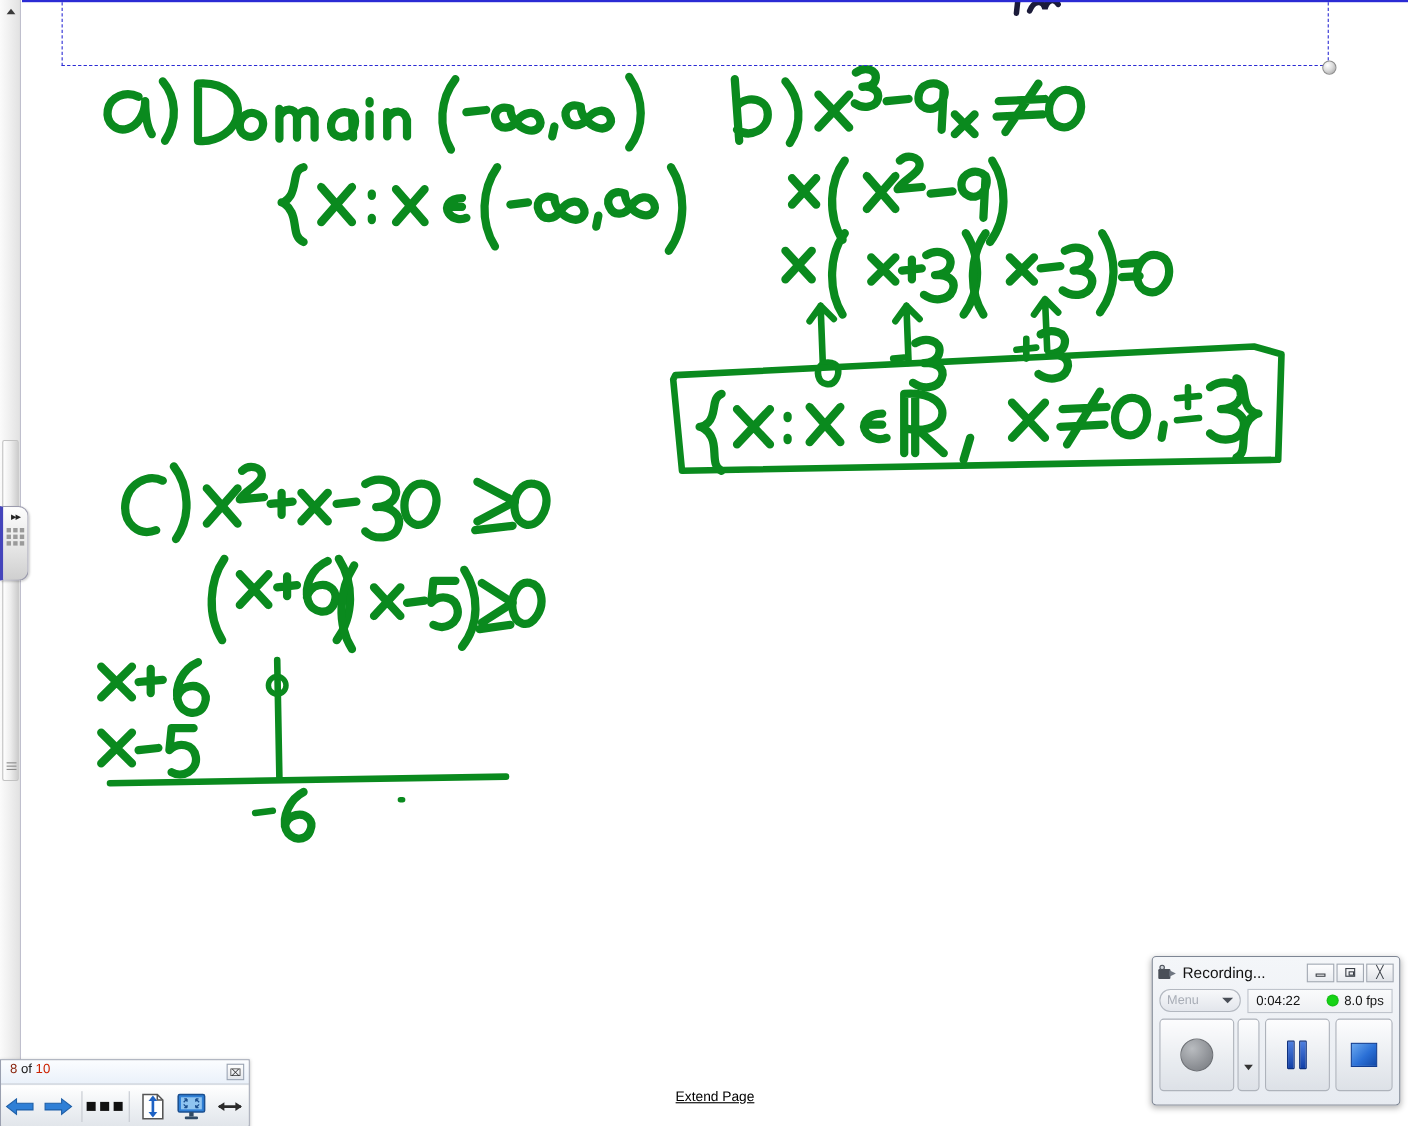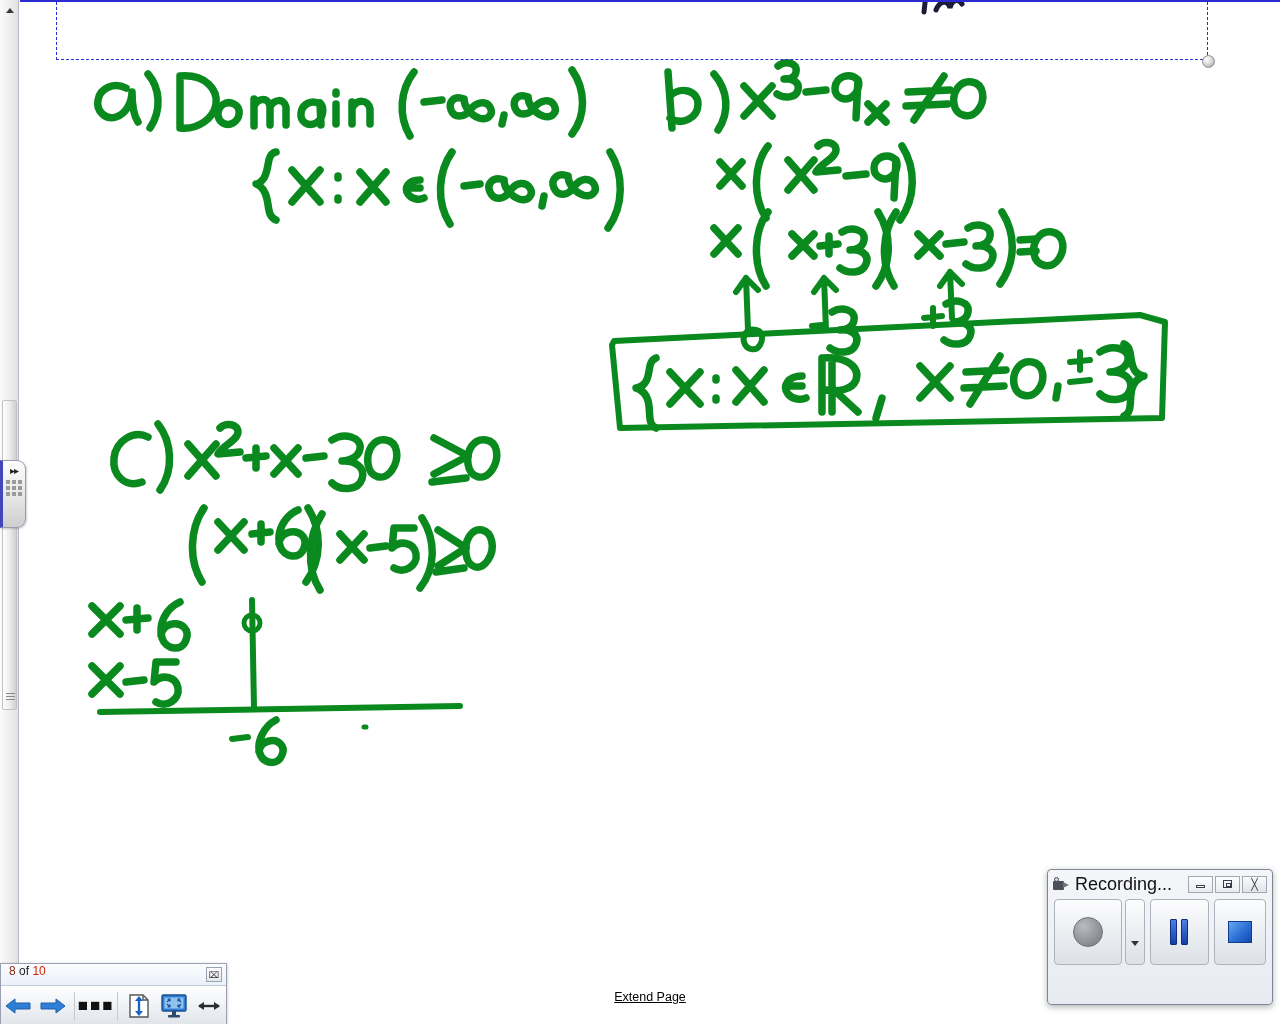--- a/index.html
+++ b/index.html
@@ -250,21 +250,21 @@
     border-top: 3px solid transparent;
     border-bottom: 3px solid transparent;
     border-left: 6px solid #6f7681;
   }
   #rec-icon .cam-reel {
     position: absolute; left: 1px; top: 0px;
     width: 5px; height: 5px; border-radius: 50%;
     border: 1px solid #4a4f58; background: #cfd4da;
   }
   #rec-title {
-    font-size: 18px;
+    font-size: 14px;
     color: #111;
     flex: 1;
   }
   .win-btn {
     width: 25px; height: 17px;
     border: 1px solid #a2a8b2;
     background: linear-gradient(to bottom,#fdfdfe,#e8ebf0);
     margin-left: 2px;
     display: flex; align-items: center; justify-content: center;
     cursor: pointer;
@@ -698,20 +698,32 @@
         <div class="min-gl"></div>
       </div>
       <div class="win-btn">
         <div class="rest-gl"></div>
       </div>
       <div class="win-btn" id="rec-close">
         <span class="close-gl">╳</span>
       </div>
     </div>
 
+    <div id="rec-statusbar">
+      <div id="rec-menu-btn">
+        <span id="rec-menu-label">Menu</span>
+        <span id="rec-menu-caret"></span>
+      </div>
+
+      <div id="rec-readout">
+        <span id="rec-time">0:04:22</span>
+        <span id="rec-dot"></span>
+        <span id="rec-fps">8.0 fps</span>
+      </div>
+    </div>
 
     <div id="rec-buttons">
       <div class="big-btn" id="btn-record">
         <div class="rec-circle"></div>
       </div>
       <div class="big-btn" id="btn-record-dropdown">
         <div class="mini-caret"></div>
       </div>
       <div class="big-btn" id="btn-pause">
         <div class="pause-bars">

